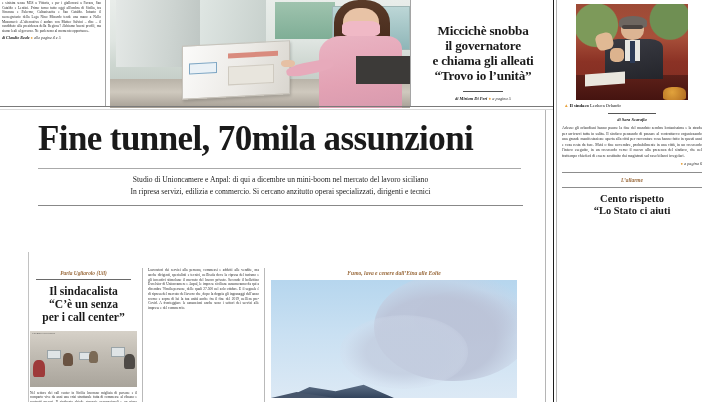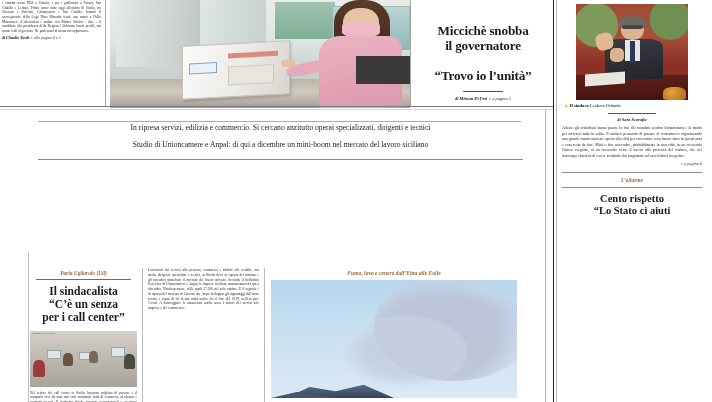--- a/index.html
+++ b/index.html
@@ -408,21 +408,21 @@
       </div>
     </div>
     <div class="pv-dark"></div>
   </div>
   <div class="vdiv-tp"></div>
 
   <div class="col-tr">
     <h2>
       <span>Miccichè snobba</span><br>
       <span>il governatore</span><br>
-      <br>
+      <span>e chiama gli alleati</span><br>
       <span>“Trovo io l’unità”</span>
     </h2>
     <div class="sep"></div>
     <div class="byline">
       <span>di Miriam Di Peri</span>
       <span class="dot">●</span>
       <span class="pg">a pagina 5</span>
     </div>
   </div>
 
@@ -471,23 +471,24 @@
       <span>“Lo Stato ci aiuti</span>
     </h2>
   </div>
 
   <div class="strip">
     <div class="l1"></div>
     <div class="l2"></div>
   </div>
 
   <div class="main">
+    <h1 class="lead">Fine tunnel, 70mila assunzioni</h1>
     <div class="sub-rule"></div>
+    <div class="sub">Studio di Unioncamere e Anpal: di qui a dicembre un mini-boom nel mercato del lavoro siciliano</div>
     <div class="sub" style="margin-top:0">In ripresa servizi, edilizia e commercio. Si cercano anzitutto operai specializzati, dirigenti e tecnici</div>
-    <div class="sub">Studio di Unioncamere e Anpal: di qui a dicembre un mini-boom nel mercato del lavoro siciliano</div>
     <div class="second-rule"></div>
   </div>
 
   <div class="lower" style="top:268px;height:150px">
 
     <div class="lc-a">
       <div class="kicker">Parla Ugliarolo (Uil)</div>
       <div class="k-rule"></div>
       <h4>
         <span>Il sindacalista</span><br>

